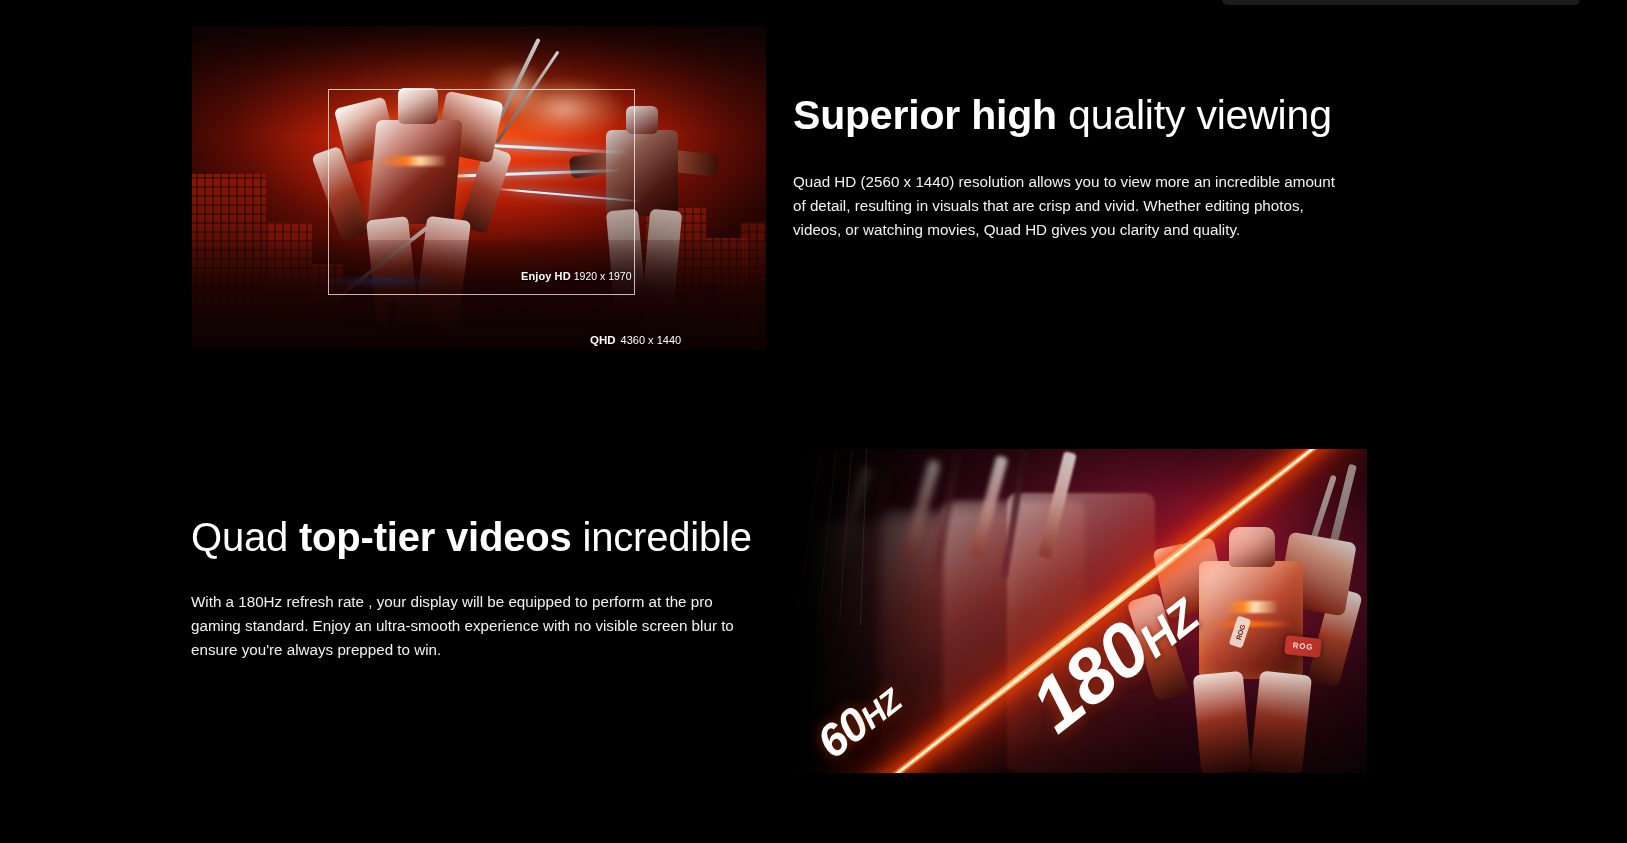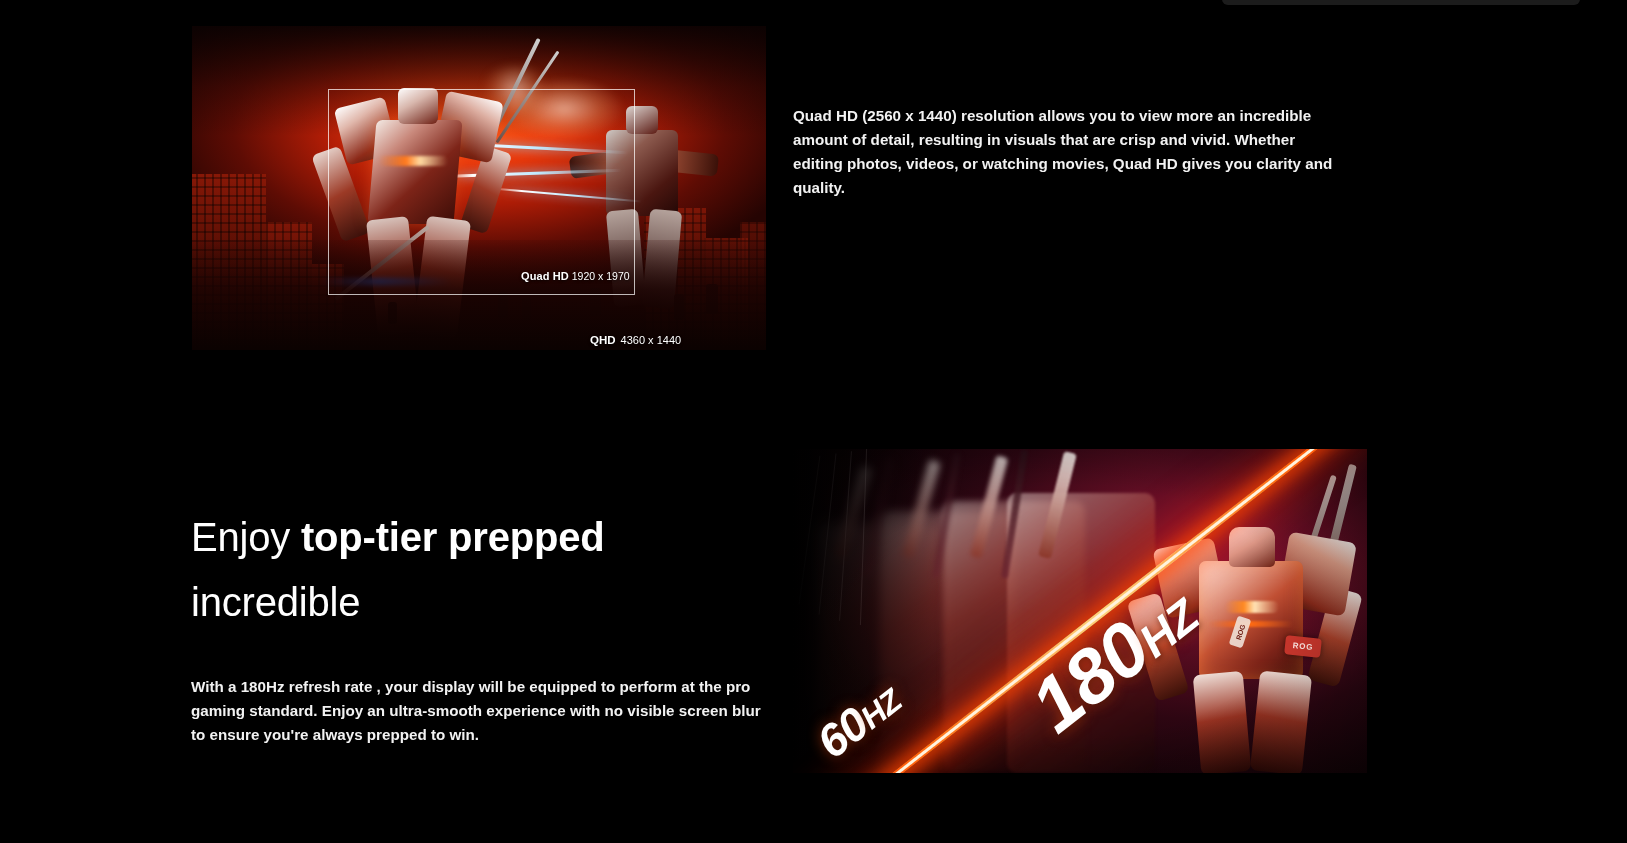--- a/index.html
+++ b/index.html
@@ -185,29 +185,29 @@
     font-size:41px;
     line-height:1.62;
     font-weight:300;
     letter-spacing:-0.2px;
   }
   .h-big strong { font-weight:700; }
   .body-copy {
     color:#f2f2f2;
     font-size:15.2px;
     line-height:1.58;
-    font-weight:700;
+    font-weight:400;
     margin-top:22px;
     max-width:556px;
   }
 
   
   .sec2-text { position:absolute; left:191px; top:505px; width:575px; }
   .sec2-text .h-big { font-size:40px; }
-  .sec2-text .body-copy { margin-top:40px; max-width:572px; }
+  .sec2-text .body-copy { margin-top:20px; max-width:572px; }
 
   .sec2-img {
     position:absolute;
     left:793px; top:449px;
     width:574px; height:324px;
     overflow:hidden;
     background:#120305;
   }
   .s2-bg {
     position:absolute; inset:0;
@@ -402,33 +402,34 @@
     <div class="troop tr3"></div>
     <div class="troop tr4"></div>
     <div class="troop tr5"></div>
     <div class="troop tr6"></div>
 
     <div class="ground"></div>
 
     <div class="fhd-frame"></div>
 
     <div class="lbl lbl-fhd">
-      <b>Quad HD</b><span>1920 x 1970</span>
+      <b>Enjoy HD</b><span>1920 x 1970</span>
     </div>
     <div class="lbl lbl-qhd">
       <b>QHD</b><span>4360 x 1440</span>
     </div>
   </div>
 
   <div class="sec1-text">
+    <h2 class="h-big"><strong>Superior high</strong><span> quality viewing</span></h2>
     <p class="body-copy">Quad HD (2560 x 1440) resolution allows you to view more an incredible amount of detail, resulting in visuals that are crisp and vivid. Whether editing photos, videos, or watching movies, Quad HD gives you clarity and quality.</p>
   </div>
 
   <div class="sec2-text">
-    <h2 class="h-big"><span>Enjoy </span><strong>top-tier prepped</strong><span> incredible</span></h2>
+    <h2 class="h-big"><span>Quad </span><strong>top-tier videos</strong><span> incredible</span></h2>
     <p class="body-copy">With a 180Hz refresh rate , your display will be equipped to perform at the pro gaming standard. Enjoy an ultra-smooth experience with no visible screen blur to ensure you're always prepped to win.</p>
   </div>
 
   <div class="sec2-img">
     <div class="s2-bg"></div>
 
     <div class="wire w1"></div>
     <div class="wire w2"></div>
     <div class="wire w3"></div>
     <div class="wire w4"></div>

